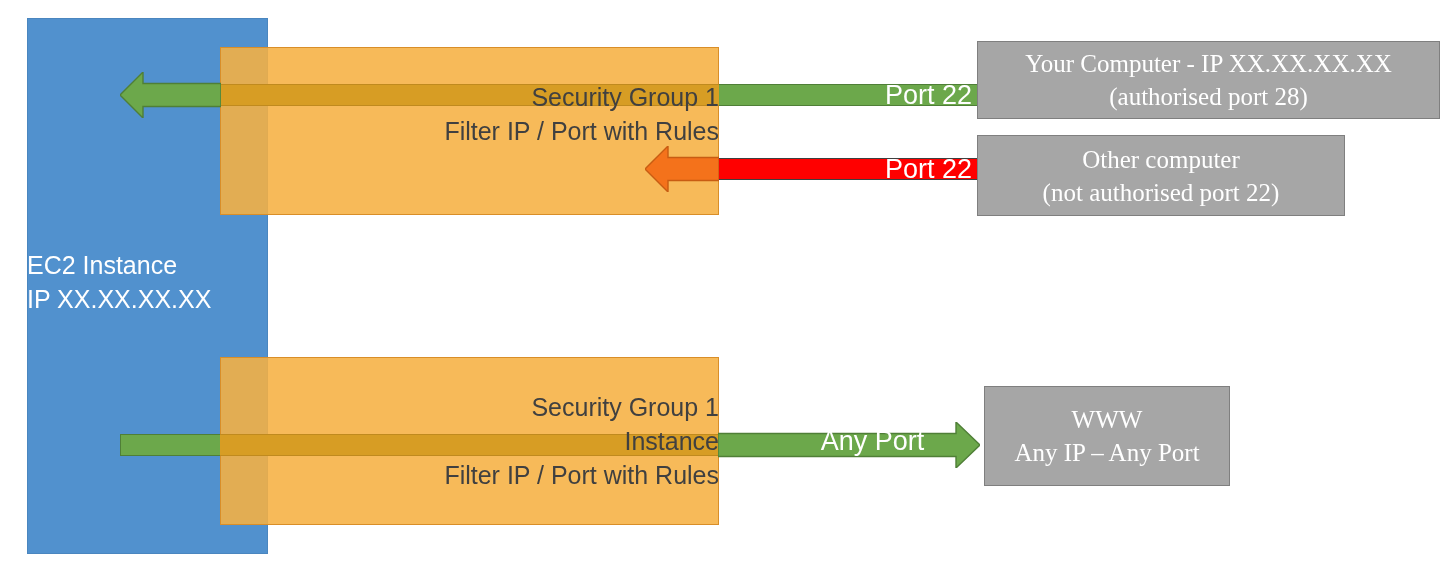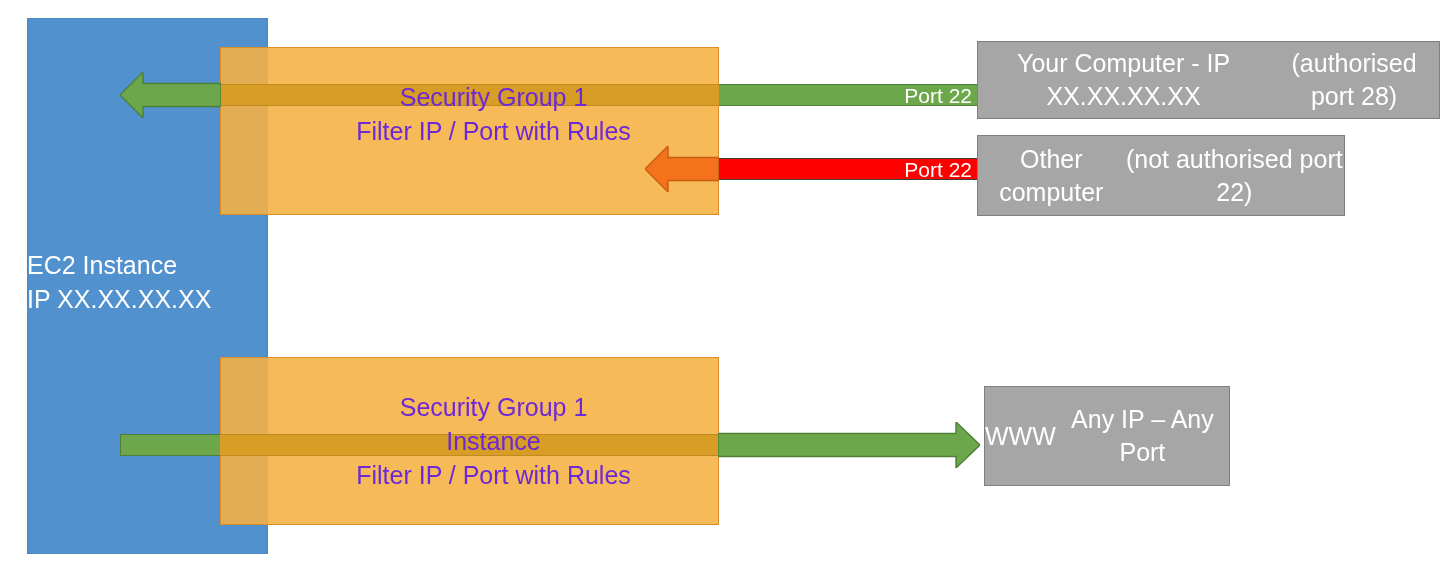--- a/index.html
+++ b/index.html
@@ -52,22 +52,22 @@
     border: 1px solid #d98e28;
     box-sizing: border-box;
     z-index: 3;
   }
   .sg-box.top { top: 47px; }
   .sg-box.bottom { top: 357px; }
 
   .sg-text {
     left: 268px;
     width: 451px;
-    text-align: center;
-    color: #6d28d9;
+    text-align: right;
+    color: #404040;
     font-size: 25px;
     line-height: 34px;
     z-index: 5;
     pointer-events: none;
   }
   .sg-text.top { top: 80px; }
   .sg-text.bottom { top: 390px; }
 
   
   .bar {
@@ -136,44 +136,45 @@
     left: 718px;
     top: 422px;
     width: 262px;
     height: 46px;
     z-index: 4;
   }
 
   
   .port-label {
     color: #ffffff;
-    font-size: 21px;
+    font-size: 27px;
     line-height: 23px;
     z-index: 7;
     pointer-events: none;
     white-space: nowrap;
   }
   .port-label.p1 { left: 800px; top: 84px; width: 172px; text-align: right; }
   .port-label.p2 { left: 800px; top: 158px; width: 172px; text-align: right; }
-  .port-label.p3 { left: 790px; top: 409px; width: 165px; text-align: center; }
+  .port-label.p3 { left: 790px; top: 430px; width: 165px; text-align: center; }
 
   
   .gray-box {
     background: #A6A6A6;
     border: 1px solid #7f7f7f;
     box-sizing: border-box;
     color: #ffffff;
     font-size: 25px;
     line-height: 33px;
     text-align: center;
     display: flex;
-    flex-direction: row;
+    flex-direction: column;
     justify-content: center;
     align-items: center;
     z-index: 3;
+    font-family: Liberation Serif, serif;
   }
   .gray-box.yourpc   { left: 977px; top: 41px;  width: 463px; height: 78px; }
   .gray-box.otherpc  { left: 977px; top: 135px; width: 368px; height: 81px; }
   .gray-box.www      { left: 984px; top: 386px; width: 246px; height: 100px; }
   .gray-line { display: block; }
 </style>
 </head>
 <body>
 
 <div id="canvas">

